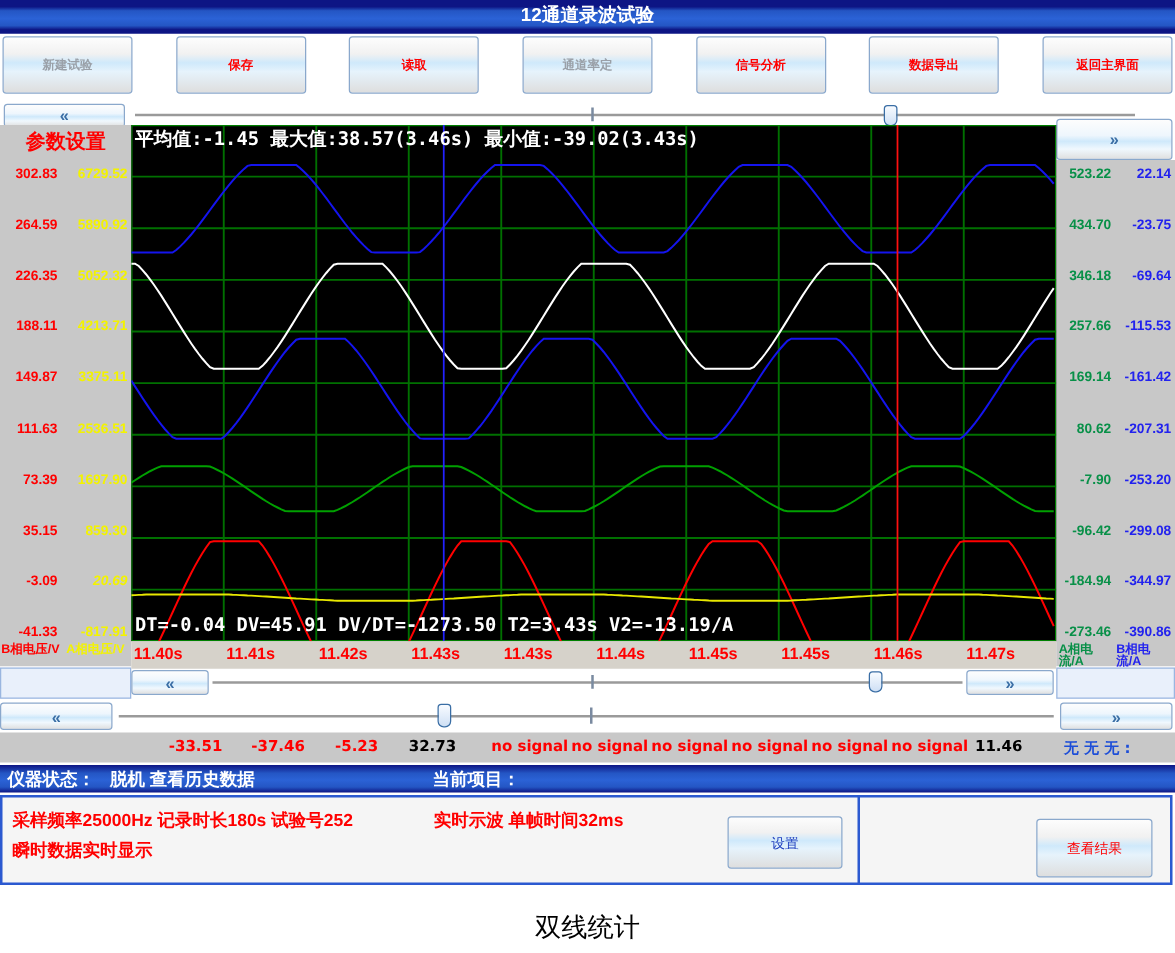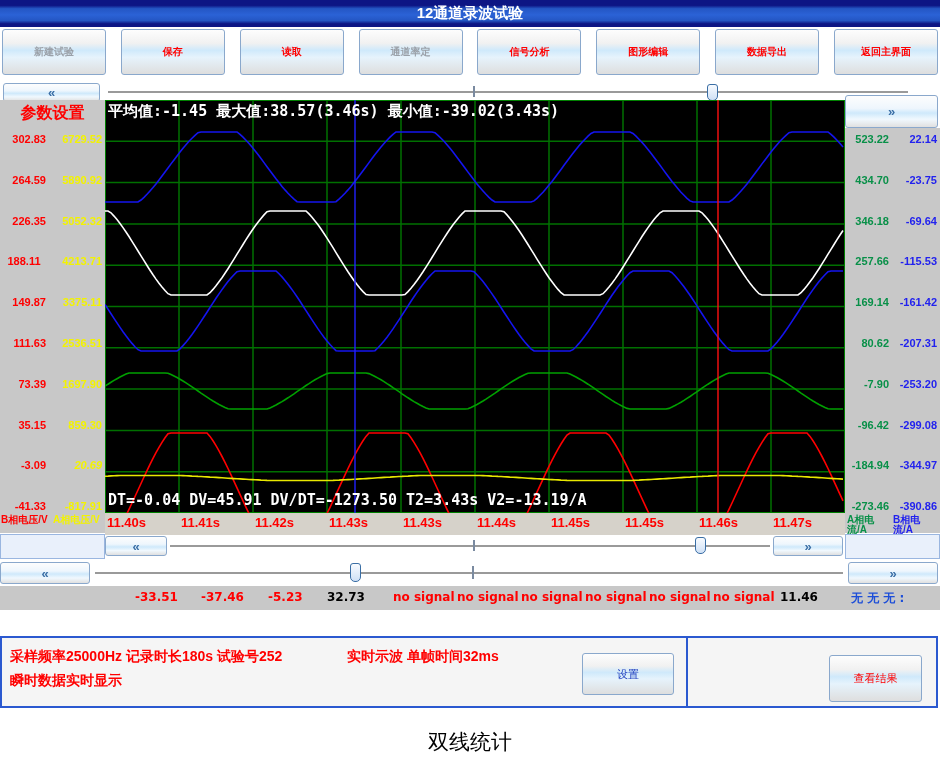--- a/index.html
+++ b/index.html
@@ -62,41 +62,40 @@
   <div class="abs titlebar">
     <span>12通道录波试验</span>
   </div>
 
   <div class="abs toolbar" id="toolbar">
       <button class="tbtn off">新建试验</button>
       <button class="tbtn on">保存</button>
       <button class="tbtn on">读取</button>
       <button class="tbtn off">通道率定</button>
       <button class="tbtn on">信号分析</button>
-      <button class="tbtn on">图形编辑</button>
       <button class="tbtn on">数据导出</button>
       <button class="tbtn on">返回主界面</button>
     </div>
 
   <div class="abs sbtn" style="left:3px;top:83px;width:97px;height:19px;">
     <span>«</span>
   </div>
   <div class="abs track" style="left:108px;top:91px;width:800px;height:2px;"></div>
   <div class="abs tick" style="left:473px;top:86px;width:2px;height:11px;"></div>
   <div class="abs thumb" style="left:707px;top:84px;width:11px;height:17px;"></div>
   <div class="abs sbtn" style="left:845px;top:95px;width:93px;height:33px;">
     <span>»</span>
   </div>
 
   <div class="abs panel" id="leftPanel" style="left:0;top:100px;width:105px;height:433px;">
     <div class="abs panel-hdr">参数设置</div>
   <span class="axv" style="left: 2px; width: 44px; top: 33px; color: rgb(255, 0, 0);">302.83</span>
       <span class="axv" style="left: 2px; width: 44px; top: 73.8px; color: rgb(255, 0, 0);">264.59</span>
       <span class="axv" style="left: 2px; width: 44px; top: 114.6px; color: rgb(255, 0, 0);">226.35</span>
-      <span class="axv" style="left: 2px; width: 44px; top: 155.4px; color: rgb(255, 0, 0); text-align: center;">188.11</span>
+      <span class="axv" style="left: 2px; width: 44px; top: 155.4px; color: rgb(255, 0, 0);">188.11</span>
       <span class="axv" style="left: 2px; width: 44px; top: 196.2px; color: rgb(255, 0, 0);">149.87</span>
       <span class="axv" style="left: 2px; width: 44px; top: 237px; color: rgb(255, 0, 0);">111.63</span>
       <span class="axv" style="left: 2px; width: 44px; top: 277.8px; color: rgb(255, 0, 0);">73.39</span>
       <span class="axv" style="left: 2px; width: 44px; top: 318.6px; color: rgb(255, 0, 0);">35.15</span>
       <span class="axv" style="left: 2px; width: 44px; top: 359.4px; color: rgb(255, 0, 0);">-3.09</span>
       <span class="axv" style="left: 2px; width: 44px; top: 400.2px; color: rgb(255, 0, 0);">-41.33</span>
       <span class="axlbl" style="left: 1px; width: 50px; top: 415px; color: rgb(255, 0, 0);">B相电压/V</span>
       <span class="axv" style="left: 50px; width: 52px; top: 33px; color: rgb(243, 243, 0);">6729.52</span>
       <span class="axv" style="left: 50px; width: 52px; top: 73.8px; color: rgb(243, 243, 0);">5890.92</span>
       <span class="axv" style="left: 50px; width: 52px; top: 114.6px; color: rgb(243, 243, 0);">5052.32</span>
@@ -213,20 +212,25 @@
       <span style="left: 393px; color: rgb(255, 0, 0);">no signal</span>
       <span style="left: 457px; color: rgb(255, 0, 0);">no signal</span>
       <span style="left: 521px; color: rgb(255, 0, 0);">no signal</span>
       <span style="left: 585px; color: rgb(255, 0, 0);">no signal</span>
       <span style="left: 649px; color: rgb(255, 0, 0);">no signal</span>
       <span style="left: 713px; color: rgb(255, 0, 0);">no signal</span>
       <span style="left: 780px; color: rgb(0, 0, 0);">11.46</span>
       <span style="left: 851px; color: #1d4ed8;">无 无 无 :</span>
     </div>
 
+  <div class="abs statusbar">
+    <span style="left:6px;">仪器状态：</span>
+    <span style="left:88px;">脱机  查看历史数据</span>
+    <span style="left:346px;">当前项目：</span>
+  </div>
 
   <div class="abs bpanel">
     <div class="divider"></div>
     <span class="red" style="left:8px;top:10px;">采样频率25000Hz 记录时长180s 试验号252</span>
     <span class="red" style="left:345px;top:10px;">实时示波 单帧时间32ms</span>
     <span class="red" style="left:8px;top:34px;">瞬时数据实时显示</span>
     <button class="bbtn" style="left:580px;top:15px;width:92px;height:42px;color:#1f3fbf;">设置</button>
     <button class="bbtn" style="left:827px;top:17px;width:93px;height:47px;color:#ff0000;">查看结果</button>
   </div>
 

